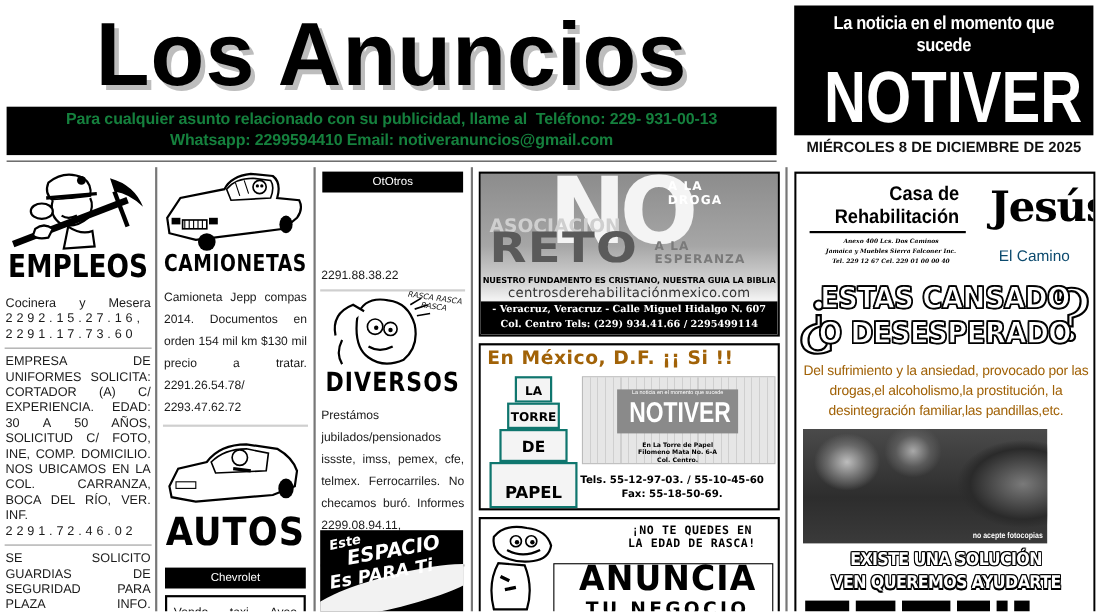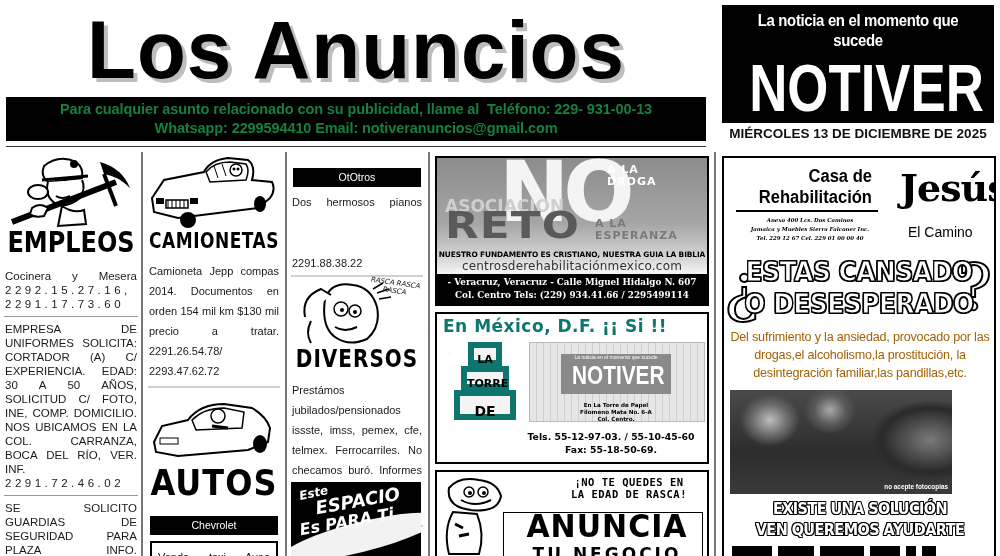--- a/index.html
+++ b/index.html
@@ -83,44 +83,44 @@
   .reto-no { position: absolute; left: 62px; top: -8px; font-family: "DejaVu Sans", sans-serif; font-weight: 900; font-size: 84px; color: #f4f4f4; letter-spacing: -6px; line-height: 84px; }
   .reto-ala1 { position: absolute; left: 170px; top: 6px; font-family: "DejaVu Sans", sans-serif; font-weight: bold; font-size: 11px; color: #fff; line-height: 12px; letter-spacing: 1px; }
   .reto-asoc { position: absolute; left: 8px; top: 38px; font-family: "DejaVu Sans", sans-serif; font-weight: bold; font-size: 17px; color: #cfcfcf; letter-spacing: 0px; }
   .reto-word { position: absolute; left: 8px; top: 46px; font-family: "DejaVu Sans", sans-serif; font-weight: 900; font-size: 38px; color: #5a5a5a; letter-spacing: 1px; line-height: 42px; transform: scaleX(1.15); transform-origin: left; }
   .reto-ala2 { position: absolute; left: 158px; top: 60px; font-family: "DejaVu Sans", sans-serif; font-weight: bold; font-size: 11px; color: #7a7a7a; line-height: 12px; letter-spacing: 1px; }
   .reto-motto { position: absolute; left: 0; top: 92px; width: 100%; text-align: center; font-family: "DejaVu Sans", sans-serif; font-weight: bold; font-size: 7.4px; color: #000; letter-spacing: -0.1px; }
   .reto-url { position: absolute; left: 0; top: 101px; width: 100%; text-align: center; font-family: "DejaVu Sans", sans-serif; font-size: 12px; color: #333; letter-spacing: 0.2px; }
   .reto-addr { position: absolute; left: 0; bottom: 0; width: 100%; height: 30px; background: #000; color: #fff; text-align: center; font-family: "DejaVu Serif", serif; font-weight: bold; font-size: 8.8px; line-height: 13px; padding-top: 2px; }
 
   .ad-torre { left: 0; top: 160px; width: 274px; height: 152px; background: #fff; }
-  .torre-title { position: absolute; left: 6px; top: 2px; font-family: "DejaVu Sans", sans-serif; font-weight: bold; font-size: 17px; color: #0f766e; letter-spacing: 0.5px; }
+  .torre-title { position: absolute; left: 6px; top: 2px; font-family: "DejaVu Sans", sans-serif; font-weight: bold; font-size: 17px; color: #a16207; letter-spacing: 0.5px; }
   .torre-tower { position: absolute; left: 8px; top: 26px; width: 80px; height: 122px; }
-  .torre-tier { position: absolute; left: 50%; transform: translateX(-50%); border: 6px solid #0f766e; background: #f4f4f4; text-align: center; font-family: "DejaVu Sans", sans-serif; font-weight: bold; color: #000; }
+  .torre-tier { position: absolute; left: 50%; transform: translateX(-50%); border: 2px solid #0f766e; background: #f4f4f4; text-align: center; font-family: "DejaVu Sans", sans-serif; font-weight: bold; color: #000; }
   .torre-papers { position: absolute; left: 92px; top: 28px; width: 176px; height: 80px; background: repeating-linear-gradient(90deg, #e6e6e6 0 6px, #cfcfcf 6px 7px); border: 1px solid #bbb; }
   .torre-notiver { position: absolute; left: 124px; top: 40px; width: 110px; height: 40px; background: #8a8a8a; color: #fff; text-align: center; }
   .torre-notiver .t { font-size: 5px; line-height: 7px; }
   .torre-notiver .n { font-family: "Liberation Sans", sans-serif; font-weight: 900; font-size: 26px; line-height: 28px; transform: scaleX(0.8); }
   .torre-addr { position: absolute; left: 126px; top: 88px; width: 106px; text-align: center; font-family: "DejaVu Sans", sans-serif; font-weight: bold; font-size: 5.6px; line-height: 7px; color: #000; }
   .torre-tels { position: absolute; right: 6px; top: 116px; width: 180px; text-align: center; font-family: "DejaVu Sans", sans-serif; font-weight: bold; font-size: 9.3px; line-height: 13px; color: #000; }
 
   .ad-piedra { left: 0; top: 318px; width: 274px; height: 90px; background: #fff; }
   .piedra-head { position: absolute; left: 112px; top: 4px; width: 160px; text-align: center; font-family: "DejaVu Sans Mono", monospace; font-weight: bold; font-size: 10.5px; line-height: 12px; color: #000; letter-spacing: 0.5px; }
   .piedra-box { position: absolute; left: 66px; top: 40px; width: 200px; height: 60px; border: 1px solid #000; background: #fff; }
   .piedra-anuncia { position: absolute; left: 70px; top: 40px; width: 200px; text-align: center; font-family: "DejaVu Sans", sans-serif; font-weight: 900; font-size: 30px; letter-spacing: 1px; line-height: 30px; color: #000; transform: scaleY(1.05); }
   .piedra-sub { position: absolute; left: 70px; top: 72px; width: 200px; text-align: center; font-family: "DejaVu Sans", sans-serif; font-weight: 900; font-size: 17px; letter-spacing: 3px; color: #000; }
   .caveman { position: absolute; left: 2px; top: 2px; width: 70px; height: 88px; }
 
   
   .ad-jesus { left: 0; top: 4px; width: 274px; height: 410px; border: 2px solid #000; background: #fff; }
   .casa-title { position: absolute; left: 18px; top: 8px; width: 130px; text-align: right; font-family: "Liberation Sans", sans-serif; font-weight: bold; font-size: 18px; line-height: 21px; color: #000; transform: scaleX(0.92); transform-origin: right; }
   .casa-underline { position: absolute; left: 12px; top: 52px; width: 142px; height: 2px; background: #000; }
   .casa-small { position: absolute; left: 6px; top: 58px; width: 160px; text-align: center; font-family: "DejaVu Serif", serif; font-style: italic; font-weight: bold; font-size: 5.4px; line-height: 9px; color: #000; }
   .jesus-logo { position: absolute; left: 176px; top: 10px; font-family: "DejaVu Serif", serif; font-weight: bold; font-size: 38px; line-height: 40px; color: #000; letter-spacing: -1px; }
-  .jesus-sub { position: absolute; left: 184px; top: 66px; font-family: "Liberation Sans", sans-serif; font-size: 14px; color: #000000; }
+  .jesus-sub { position: absolute; left: 184px; top: 66px; font-family: "Liberation Sans", sans-serif; font-size: 14px; color: #0c4a6e; }
   .estas { position: absolute; left: 4px; top: 98px; width: 262px; text-align: center; font-family: "DejaVu Sans", sans-serif; font-weight: bold; font-size: 27px; line-height: 32px; color: #fff; letter-spacing: -0.5px;
     -webkit-text-stroke: 1.2px #000; text-shadow: 0 0 0 #000, 1px 1px 0 #000, -1px -1px 0 #000, 1px -1px 0 #000, -1px 1px 0 #000; transform: scaleX(0.92); }
   .estas-q { position: absolute; top: 98px; font-family: "DejaVu Serif", serif; font-size: 64px; line-height: 64px; color: #fff; -webkit-text-stroke: 2px #000; }
   .del-text { position: absolute; left: 4px; top: 170px; width: 264px; text-align: center; font-family: "Liberation Sans", sans-serif; font-weight: normal; font-size: 12.6px; line-height: 18px; color: #a16207; letter-spacing: -0.2px; }
   .photo { position: absolute; left: 6px; top: 232px; width: 222px; height: 104px;
     background:
       radial-gradient(ellipse 30px 26px at 40px 30px, #bdbdbd 0%, #6a6a6a 60%, transparent 100%),
       radial-gradient(ellipse 26px 24px at 100px 20px, #a9a9a9 0%, #5a5a5a 60%, transparent 100%),
       radial-gradient(ellipse 60px 40px at 200px 50px, #7a7a7a 0%, #2a2a2a 80%, transparent 100%),
       linear-gradient(180deg, #4a4a4a, #2d2d2d 60%, #3a3a3a);
@@ -145,21 +145,21 @@
 <div class="masthead-title">Los Anuncios</div>
 <div class="masthead-bar">
   <div style="white-space:pre">Para cualquier asunto relacionado con su publicidad, llame al  Teléfono: 229- 931-00-13</div>
   <div>Whatsapp: 2299594410 Email: notiveranuncios@gmail.com</div>
 </div>
 
 <div class="notiver-box">
   <div class="notiver-tag">La noticia en el momento que sucede</div>
   <div class="notiver-name">NOTIVER</div>
 </div>
-<div class="issue-date">MIÉRCOLES 13 DE DICIEMBRE DE 2025</div>
+<div class="issue-date">MIÉRCOLES 8 DE DICIEMBRE DE 2025</div>
 <div class="rule-top"></div>
 
 <div class="vline" style="left:141px"></div>
 <div class="vline" style="left:285px"></div>
 <div class="vline" style="left:428px"></div>
 <div class="vline" style="left:714px"></div>
 
 <div class="col col-1">
   <div class="section-art" style="height:108px">
     <svg width="134" height="76" viewBox="0 0 134 76">
@@ -226,23 +226,22 @@
     </svg>
     <span class="section-label lbl-autos">AUTOS</span>
   </div>
   <div class="cat-bar" style="margin-top:6px">Chevrolet</div>
   <div class="boxed-ad">
     <span>Vendo taxi Aveo desvielado. 2292551052</span>
   </div>
 </div>
 
 <div class="col col-3">
-  <div class="cat-bar" style="margin-top:16px">OtOtros</div>
+  <div class="cat-bar" style="margin-top:4px">OtOtros</div>
   <div class="classified wide" style="height:90px;position:relative">
-    <span style="display:block;text-align-last:justify">Dos hermosos pianos</span>
     <span style="position:absolute;left:1px;top:66px">2291.88.38.22</span>
   </div>
 
   <div class="section-art" style="height:98px">
     <div style="position:absolute;left:78px;top:2px;width:52px;font-family:'DejaVu Sans',sans-serif;font-size:7px;line-height:8px;font-style:italic;text-align:center;transform:rotate(8deg)">RASCA RASCA RASCA</div>
     <svg width="132" height="70" viewBox="0 0 132 70">
       <path d="M34 22 Q40 4 62 8 Q80 10 86 30 Q90 50 76 62 Q58 70 44 60 Q30 50 34 22 Z" fill="#fff" stroke="#000" stroke-width="2"></path>
       <circle cx="50" cy="32" r="7" fill="#fff" stroke="#000" stroke-width="1.5"></circle>
       <circle cx="64" cy="34" r="6" fill="#fff" stroke="#000" stroke-width="1.5"></circle>
       <circle cx="51" cy="33" r="2" fill="#000"></circle>
@@ -284,20 +283,21 @@
       <div>Col. Centro Tels: (229) 934.41.66  / 2295499114</div>
     </div>
   </div>
 
   <div class="ad ad-torre">
     <div class="torre-title">En México, D.F. ¡¡ Si !!</div>
     <div class="torre-tower">
       <div class="torre-tier" style="top:2px;width:34px;height:24px;font-size:11px;line-height:24px">LA</div>
       <div class="torre-tier" style="top:26px;width:48px;height:24px;font-size:11px;line-height:24px">TORRE</div>
       <div class="torre-tier" style="top:50px;width:62px;height:30px;font-size:14px;line-height:30px">DE</div>
+      <div class="torre-tier" style="top:80px;width:80px;height:42px;font-size:15px;line-height:52px">PAPEL</div>
     </div>
     <div class="torre-papers"></div>
     <div class="torre-notiver">
       <div class="t">La noticia en el momento que sucede</div>
       <div class="n">NOTIVER</div>
     </div>
     <div class="torre-addr" style="white-space:pre">En La Torre de Papel
 Filomeno Mata No. 6-A
 Col. Centro.</div>
     <div class="torre-tels">

